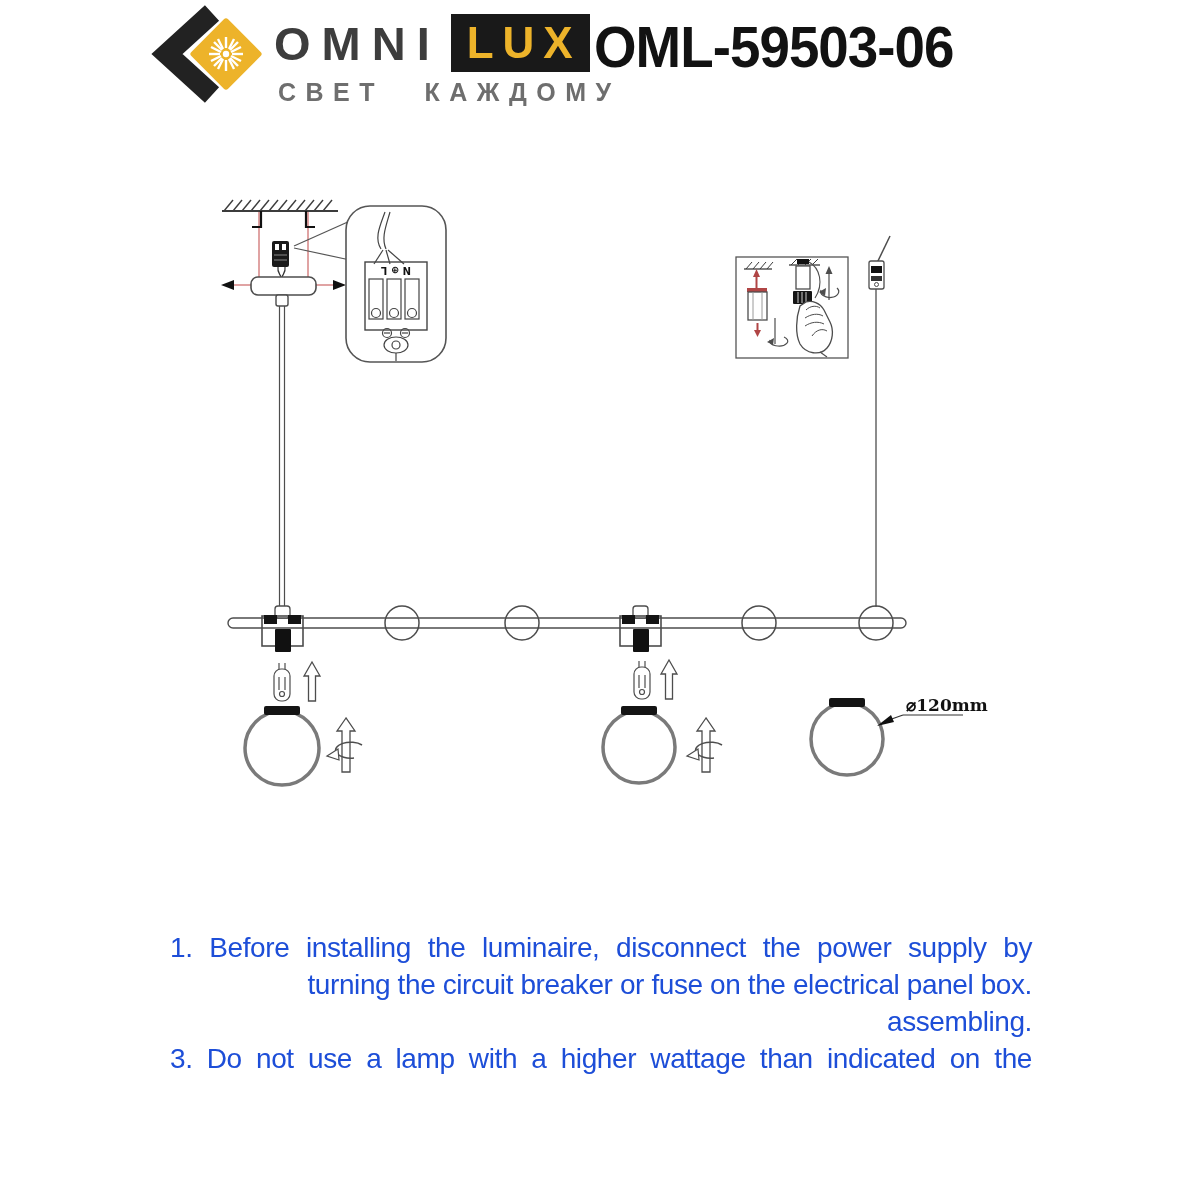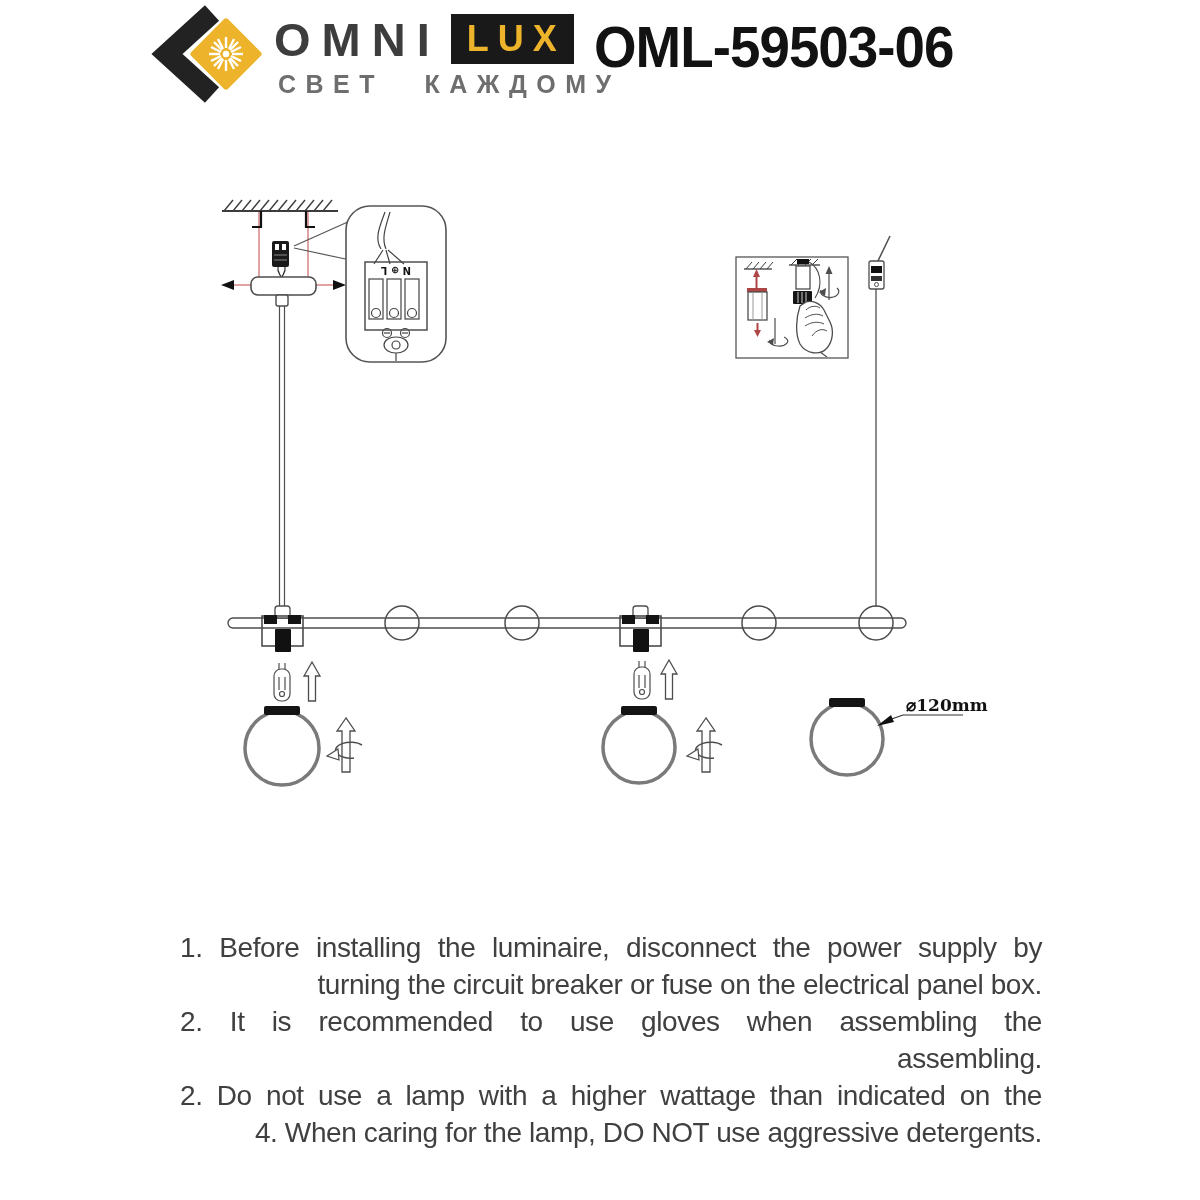--- a/index.html
+++ b/index.html
@@ -4,31 +4,31 @@
 <style>
   html,body{margin:0;padding:0;background:#ffffff;}
   #page{position:relative;width:1200px;height:1200px;background:#ffffff;overflow:hidden;
         font-family:"Liberation Sans", sans-serif;}
   
   .logo{position:absolute;left:150px;top:4px;display:flex;align-items:flex-start;}
   .logo-icon{width:112px;height:100px;}
   .logo-text{margin-left:12px;padding-top:10px;}
   .brand-row{display:flex;align-items:center;}
   .omni{font-size:47px;font-weight:700;color:#3d3d3d;letter-spacing:11px;line-height:1;}
-  .luxbox{background:#191919;color:#edb32a;font-size:36px;font-weight:700;letter-spacing:9px;
+  .luxbox{background:#191919;color:#edb32a;font-size:44px;font-weight:700;letter-spacing:9px;
           padding:7px 8px 7px 16px;margin-left:10px;line-height:1;}
   .tagline{font-size:25px;font-weight:600;color:#6e6e6e;letter-spacing:9.5px;word-spacing:24px;
            margin-top:6px;padding-left:4px;}
   .model{position:absolute;left:594px;top:14px;font-size:57px;font-weight:700;color:#121212;
          letter-spacing:-1px;transform:scaleX(.96);transform-origin:left top;white-space:nowrap;}
   
   .diagram{position:absolute;left:0;top:0;width:1200px;height:1200px;}
   
-  .instructions{position:absolute;left:180px;top:929px;width:862px;font-size:28px;
-                letter-spacing:-0.4px;color:#404040;}
+  .instructions{position:absolute;left:170px;top:929px;width:862px;font-size:28px;
+                letter-spacing:-0.4px;color:#1d4ed8;}
   .iline{height:37px;line-height:37px;white-space:normal;text-align:right;}
   .iline.jl{text-align:justify;text-align-last:justify;}
 </style>
 </head>
 <body>
 
 <div id="page">
 
   <div class="logo">
     <svg class="logo-icon" viewBox="0 0 112 100">
@@ -301,19 +301,17 @@
       <line x1="963" y1="715" x2="903" y2="715" stroke="#333" stroke-width="1.2"></line>
       <line x1="903" y1="715" x2="886" y2="721" stroke="#333" stroke-width="1.2"></line>
       <polygon points="877,726 891,715 894,722" fill="#111"></polygon>
     </g>
     <text x="906" y="711" font-size="17" font-weight="600" fill="#111" font-family="DejaVu Serif, Liberation Serif, serif">⌀120mm</text>
   </svg>
 
   <div class="instructions">
     <div class="iline jl">1. Before installing the luminaire, disconnect the power supply by</div>
     <div class="iline">turning the circuit breaker or fuse on the electrical panel box.</div>
-    <div class="iline jl">2. It is recommended to use gloves when assembling the</div>
     <div class="iline">assembling.</div>
-    <div class="iline jl">2. Do not use a lamp with a higher wattage than indicated on the</div>
-    <div class="iline">4. When caring for the lamp, DO NOT use aggressive detergents.</div>
+    <div class="iline jl">3. Do not use a lamp with a higher wattage than indicated on the</div>
   </div>
 
 </div>
 
 </body></html>

